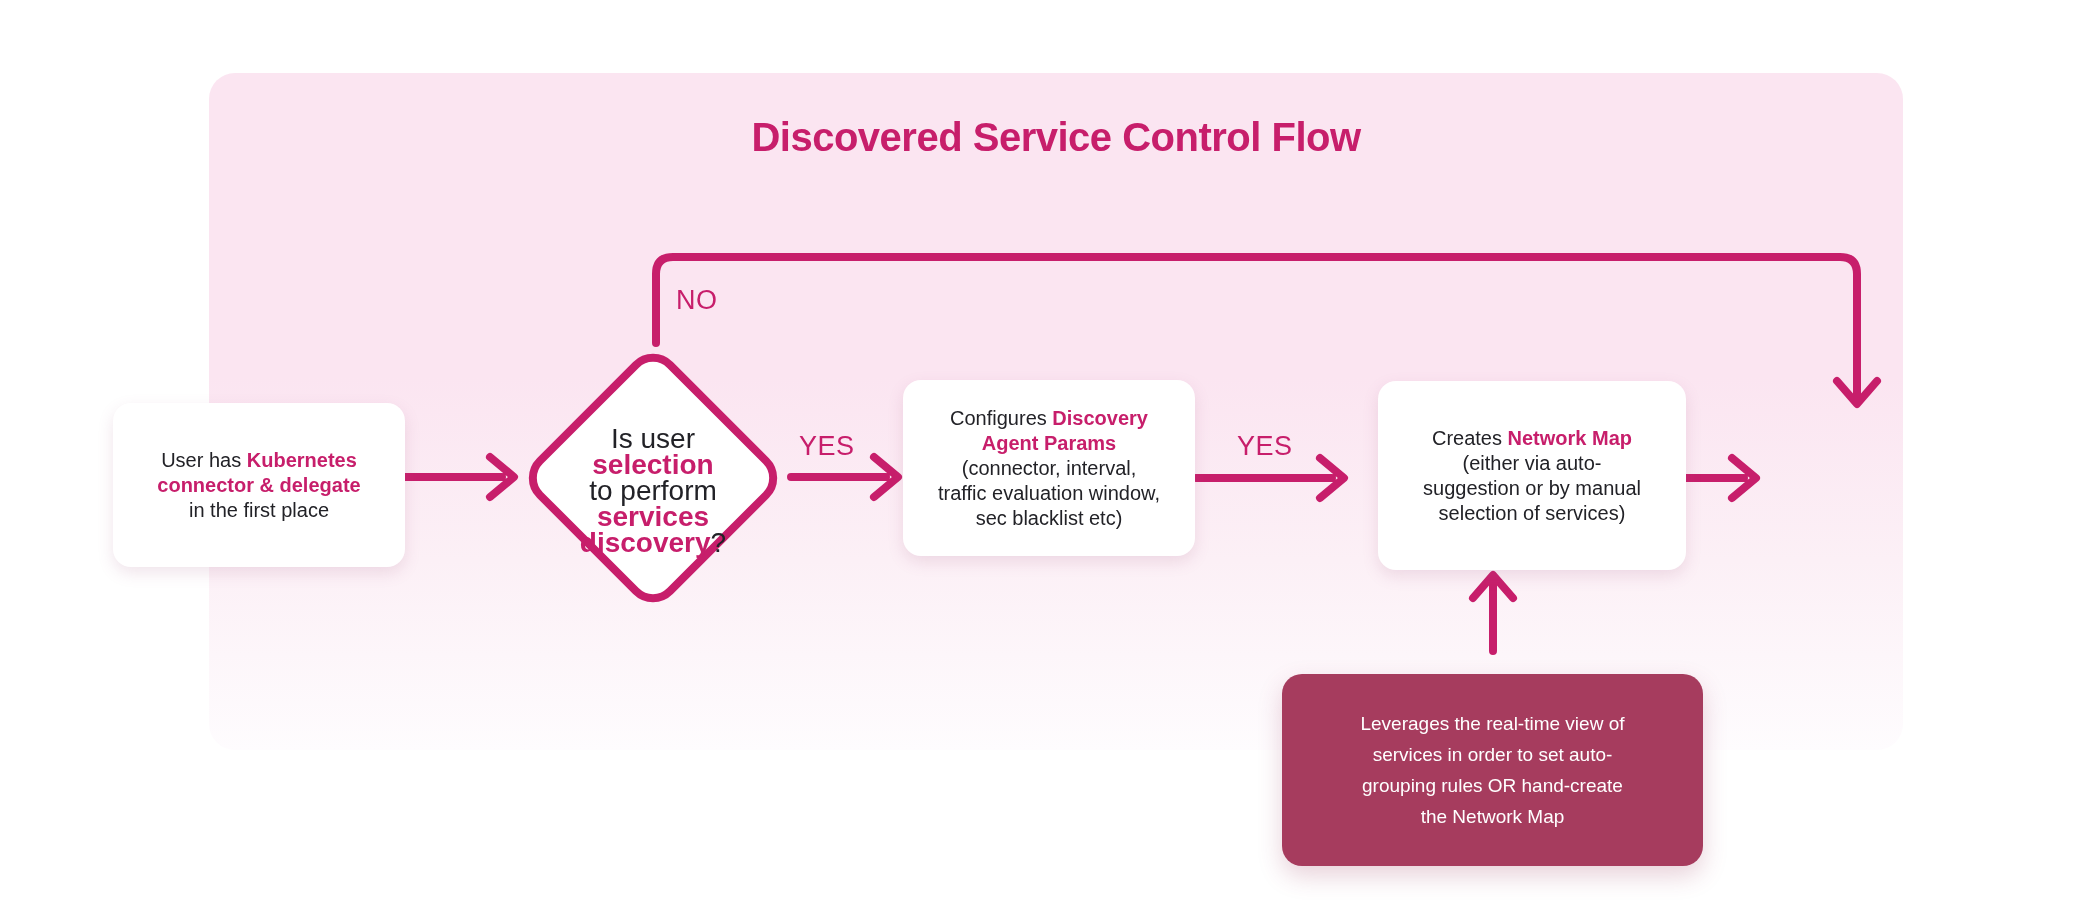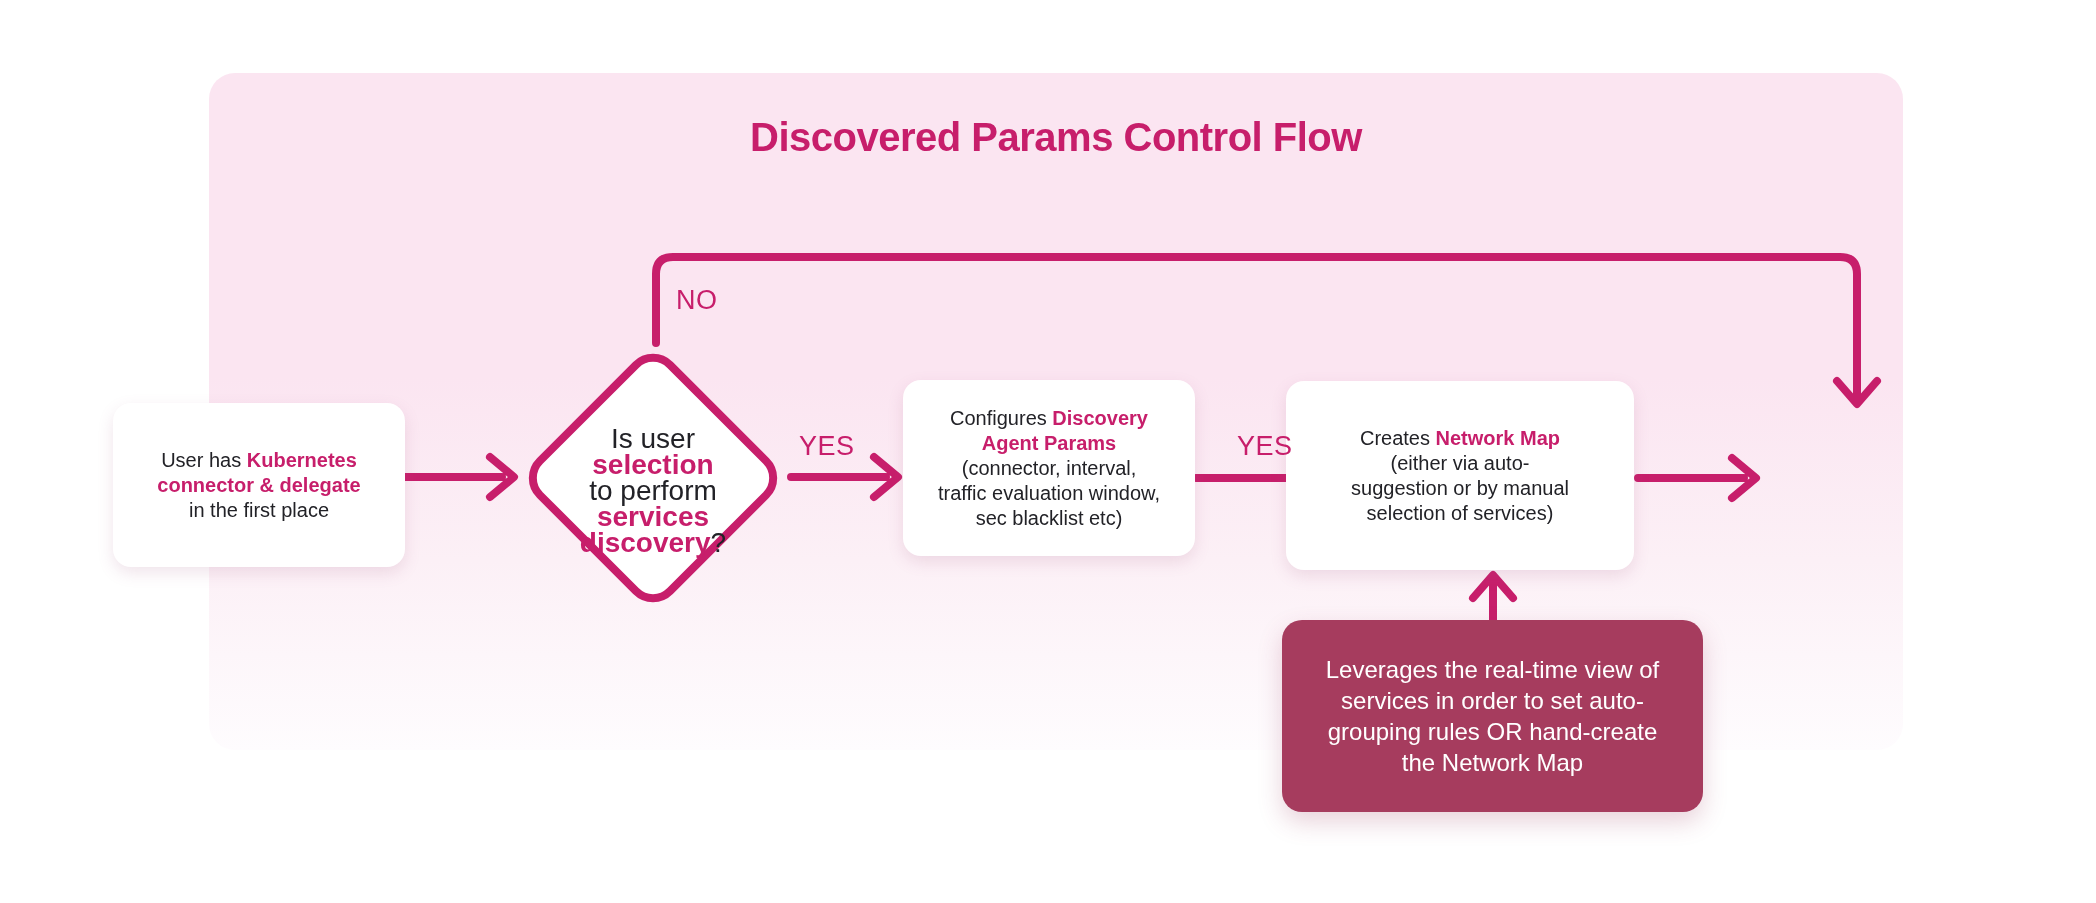--- a/index.html
+++ b/index.html
@@ -55,21 +55,21 @@
     font-size: 20px;
     line-height: 25px;
   }
   .node-inner { white-space: pre-line; }
   .accent {
     color: var(--accent, #C71E6B);
     font-weight: bold;
   }
   #node-start      { left: 113px;  top: 403px; width: 292px; height: 164px; }
   #node-configure  { left: 903px;  top: 380px; width: 292px; height: 176px; }
-  #node-create-map { left: 1286px; top: 381px; width: 348px; height: 189px; }
+  #node-create-map { left: 1378px; top: 381px; width: 308px; height: 189px; }
   #node-end {
     left: 1755px; top: 408px; width: 228px; height: 135px;
     font-size: 30px; font-weight: bold; letter-spacing: 0.5px;
     color: var(--accent, #C71E6B);
   }
   #node-decision {
     position: absolute;
     left: 557px;
     top: 382px;
     width: 192px;
@@ -97,28 +97,28 @@
     font-weight: normal;
     letter-spacing: 0.5px;
     color: var(--accent, #C71E6B);
   }
   #label-yes-1 { left: 799px;  top: 431px; }
   #label-yes-2 { left: 1237px; top: 431px; }
   #label-no    { left: 676px;  top: 285px; }
   #note {
     position: absolute;
     left: 1282px;
-    top: 620px;
+    top: 674px;
     width: 421px;
     height: 192px;
     border-radius: 20px;
     background: var(--note-maroon, #A63C5E);
     box-shadow: 0 10px 24px rgba(150, 50, 85, 0.22);
     color: #ffffff;
-    font-size: 24px;
+    font-size: 19px;
     line-height: 31px;
     display: flex;
     align-items: center;
     justify-content: center;
     text-align: center;
     white-space: pre-line;
   }
   svg.edges {
     position: absolute;
     left: 0; top: 0;
@@ -134,21 +134,21 @@
     stroke-linejoin: round;
   }
 </style>
 </head>
 <body>
 
 <div id="canvas">
 
   <div class="panel"></div>
 
-  <div class="title">Discovered Params Control Flow</div>
+  <div class="title">Discovered Service Control Flow</div>
 
   <svg class="edges" viewBox="0 0 2096 903">
     <path class="edge" d="M 405 477 H 502 M 490 457 L 514 477 L 490 497"></path>
     <path class="edge" d="M 791 477 H 886 M 874 457 L 898 477 L 874 497"></path>
     <path class="edge" d="M 1196 478 H 1332 M 1320 458 L 1344 478 L 1320 498"></path>
     <path class="edge" d="M 1638 478 H 1744 M 1732 458 L 1756 478 L 1732 498"></path>
     <path class="edge" d="M 656 343 L 656 274 Q 656 257 673 257 L 1840 257 Q 1857 257 1857 274 L 1857 398 M 1837 381 L 1857 404 L 1877 381"></path>
     <path class="edge" d="M 1493 651 L 1493 584 M 1473 598 L 1493 575 L 1513 598"></path>
   </svg>
 

